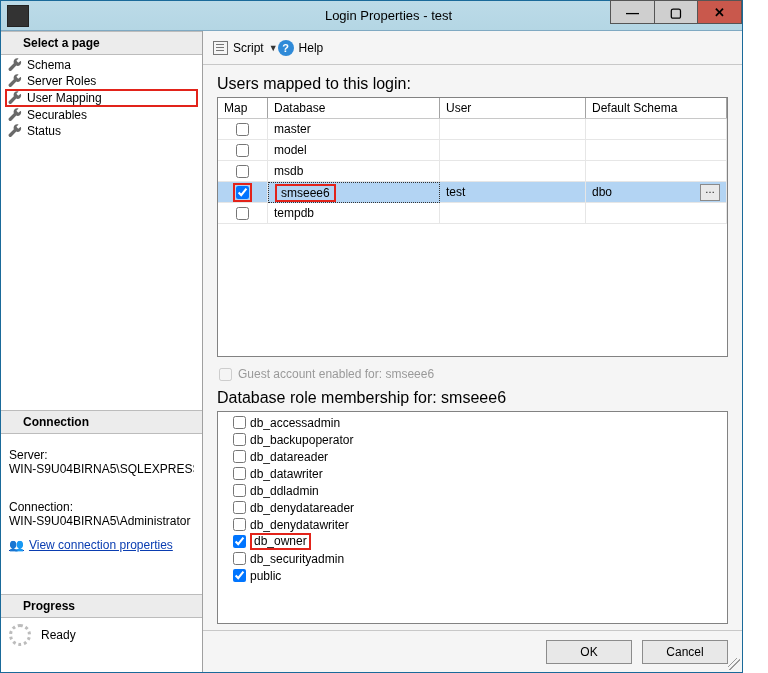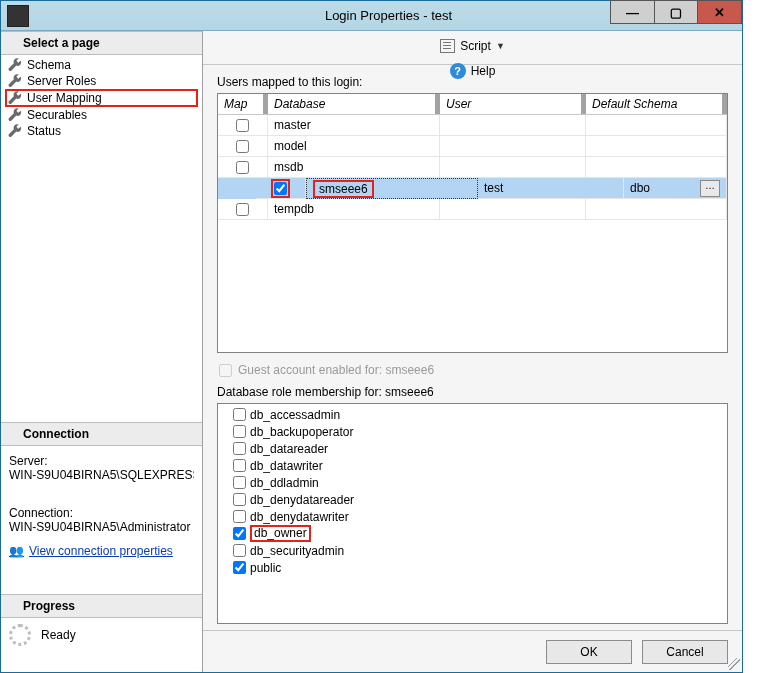--- a/index.html
+++ b/index.html
@@ -17,50 +17,50 @@
   .win-btn.close { background:#c9584c; color:#000; border-left:none; }
   
   .body { flex:1; display:flex; min-height:0; }
   .leftpane { width:202px; background:#fff; border-right:1px solid #a0a0a0; display:flex; flex-direction:column; }
   .section-header { background:#ececec; border-top:1px solid #bcbcbc; border-bottom:1px solid #bcbcbc; padding:4px 22px; font-weight:bold; font-size:12px; }
   .nav-list { padding:2px 4px 10px 4px; }
   .nav-item { display:flex; align-items:center; gap:5px; padding:1px 3px; cursor:default; }
   .nav-item.highlighted { border:2px solid #e2231a; padding:0 1px; }
   .wrench { width:14px; height:14px; display:inline-block; }
   .wrench svg { width:14px; height:14px; }
-  .conn-body { padding:6px 8px; font-size:12px; flex:0 0 auto; }
+  .conn-body { padding:12px 8px; font-size:12px; flex:0 0 auto; }
   .conn-label { margin-top:2px; }
   .conn-val { white-space:nowrap; overflow:hidden; }
   .conn-link { color:#0a3db1; text-decoration:underline; display:flex; gap:5px; align-items:center; margin-top:10px; cursor:pointer; }
   .progress-body { padding:6px 8px; display:flex; align-items:center; gap:10px; }
   .spinner { width:22px; height:22px; border:3px dotted #bcbcbc; border-radius:50%; }
   .spacer-flex { flex:1; }
   
   .rightpane { flex:1; display:flex; flex-direction:column; background:#f5f5f5; padding:0; min-width:0; }
-  .toolbar { height:34px; display:flex; align-items:center; gap:10px; padding:8px 10px; border-bottom:1px solid #c8c8c8; background:#f5f5f5;flex-direction:column; }
+  .toolbar { height:34px; display:flex; align-items:center; padding:8px 10px; border-bottom:1px solid #c8c8c8; background:#f5f5f5; }
   .tb-btn { display:flex; align-items:center; gap:5px; cursor:default; font-size:12px; }
   .help-icon { width:16px; height:16px; border-radius:50%; background:#2f8ad8; color:#fff; font-weight:bold; display:flex; align-items:center; justify-content:center; font-size:11px; }
   .script-icon { width:15px; height:14px; border:1px solid #777; position:relative; }
   .script-icon::after { content:""; position:absolute; left:2px; top:2px; width:8px; height:1px; background:#777; box-shadow:0 3px 0 #777, 0 6px 0 #777; }
   .dd-arrow { font-size:9px; color:#333; }
   .content { flex:1; padding:10px 14px 6px 14px; display:flex; flex-direction:column; min-height:0; }
-  .lbl { font-size:12px; margin-bottom:4px; }
+  .lbl { font-size:16px; margin-bottom:4px; }
   
   .grid-wrap { border:1px solid #828282; background:#fff; height:260px; display:flex; flex-direction:column; }
   .grid-header { display:flex; background:#fff; border-bottom:1px solid #c8c8c8; }
-  .gh { padding:3px 6px; border-right:5px solid #a3a3a3; font-size:12px; background:#fff;font-style:italic; }
+  .gh { padding:3px 6px; border-right:1px solid #a3a3a3; font-size:12px; background:#fff; }
   .col-map { width:50px; flex:0 0 50px; text-align:left; }
   .col-db  { width:172px; flex:0 0 172px; }
   .col-user{ width:146px; flex:0 0 146px; }
   .col-sch { flex:1; }
   .grid-rows { flex:1; overflow:auto; }
   .grow { display:flex; align-items:stretch; height:21px; }
   .gc { border-right:1px solid #e6e6e6; border-bottom:1px solid #e6e6e6; padding:0 6px; display:flex; align-items:center; font-size:12px; }
   .gc.col-map { justify-content:center; }
-  .grow.selected { background:#b3d4f3;padding-left:38px; }
+  .grow.selected { background:#b3d4f3; }
   .grow.selected .col-db { border:1px dotted #333; }
   .sch-btn { width:20px; height:17px; border:1px solid #8a8a8a; background:#e9e9e9; margin-left:auto; font-size:10px; line-height:1; text-align:center; cursor:default; }
   .red-box { border:2px solid #e2231a; }
   
   .guest-row { display:flex; align-items:center; gap:6px; margin:10px 2px 8px 2px; color:#9a9a9a; }
   .guest-row input[disabled] { }
   
   .roles-box { border:1px solid #828282; background:#fff; flex:1; min-height:140px; padding:2px 15px; overflow:auto; }
   .role-item { display:flex; align-items:center; gap:4px; font-size:12px; height:17px; }
   .role-item.redbox label { border:2px solid #e2231a; padding:0 2px; line-height:13px; }

